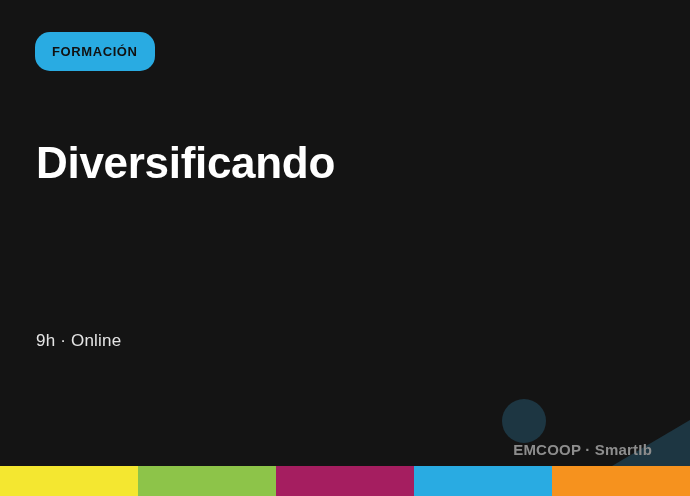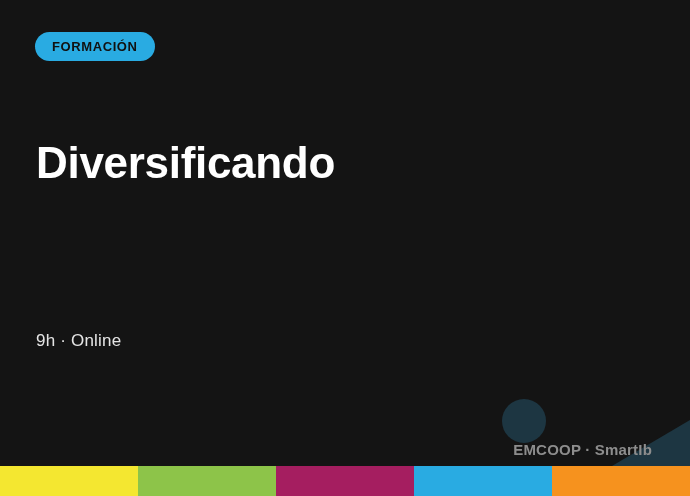--- a/index.html
+++ b/index.html
@@ -44,21 +44,21 @@
     height: 0;
     border-left: 78px solid transparent;
     border-bottom: 46px solid #1d3642;
   }
 
   
   .badge {
     position: absolute;
     left: 35px;
     top: 32px;
-    height: 29px;
+    height: 39px;
     padding: 0 17px;
     display: flex;
     align-items: center;
     justify-content: center;
     border-radius: 15px;
     background: #29abe2;
     color: #111111;
     font-size: 13px;
     font-weight: bold;
     letter-spacing: 0.6px;

